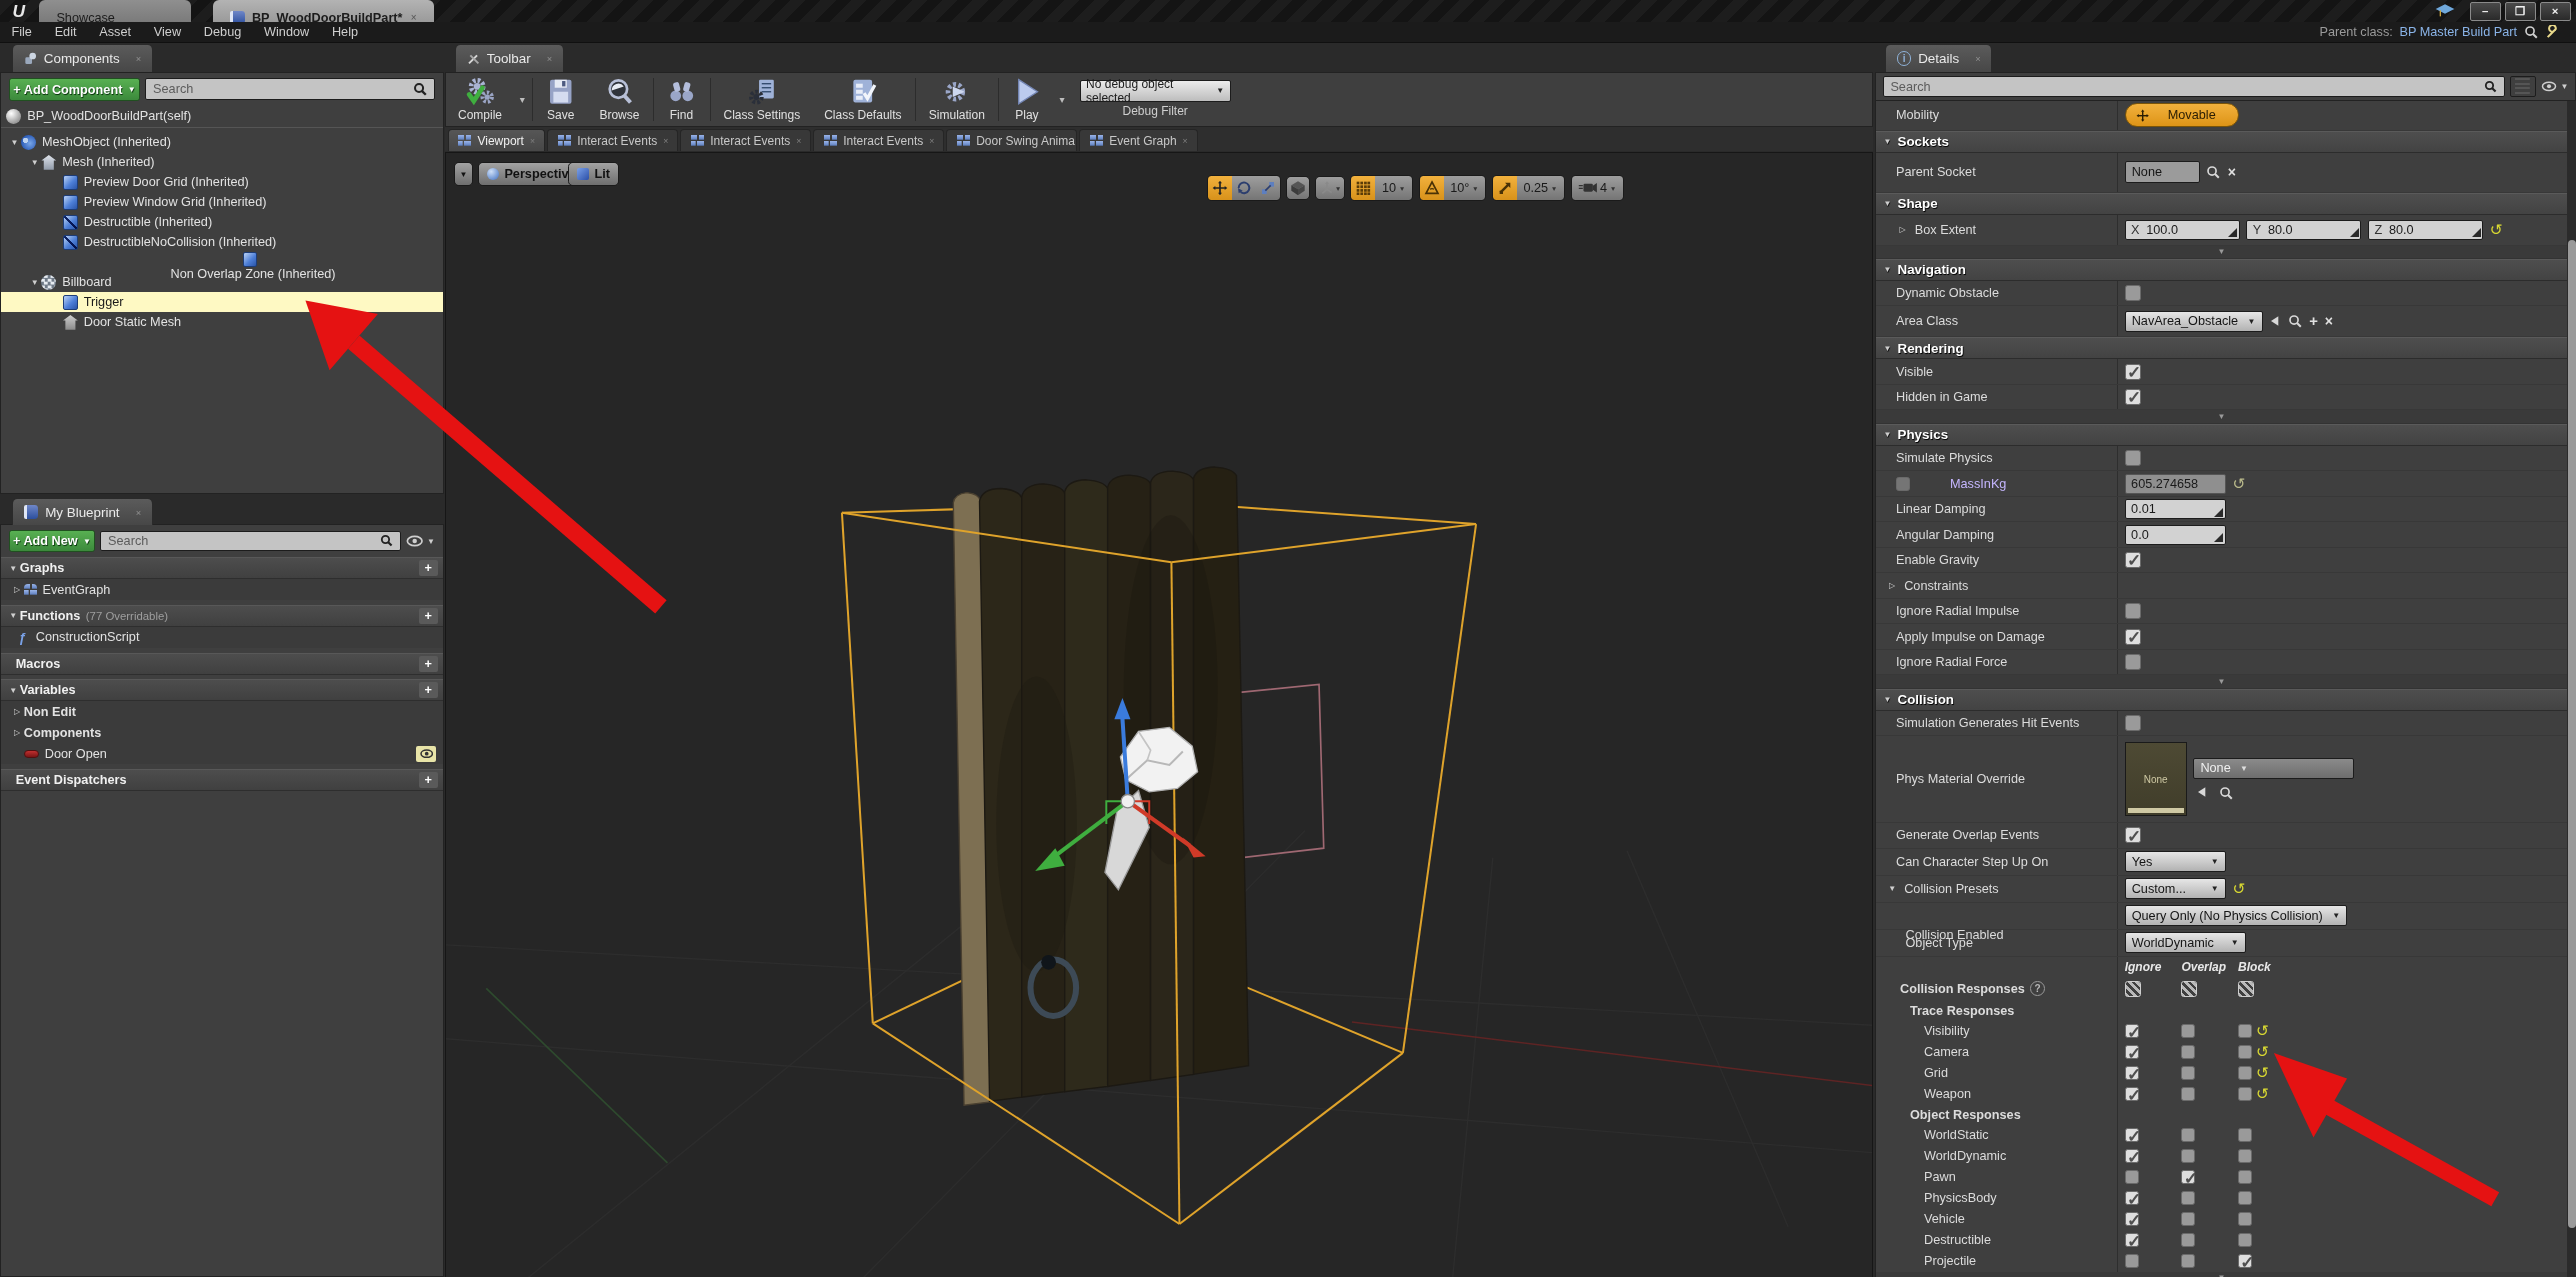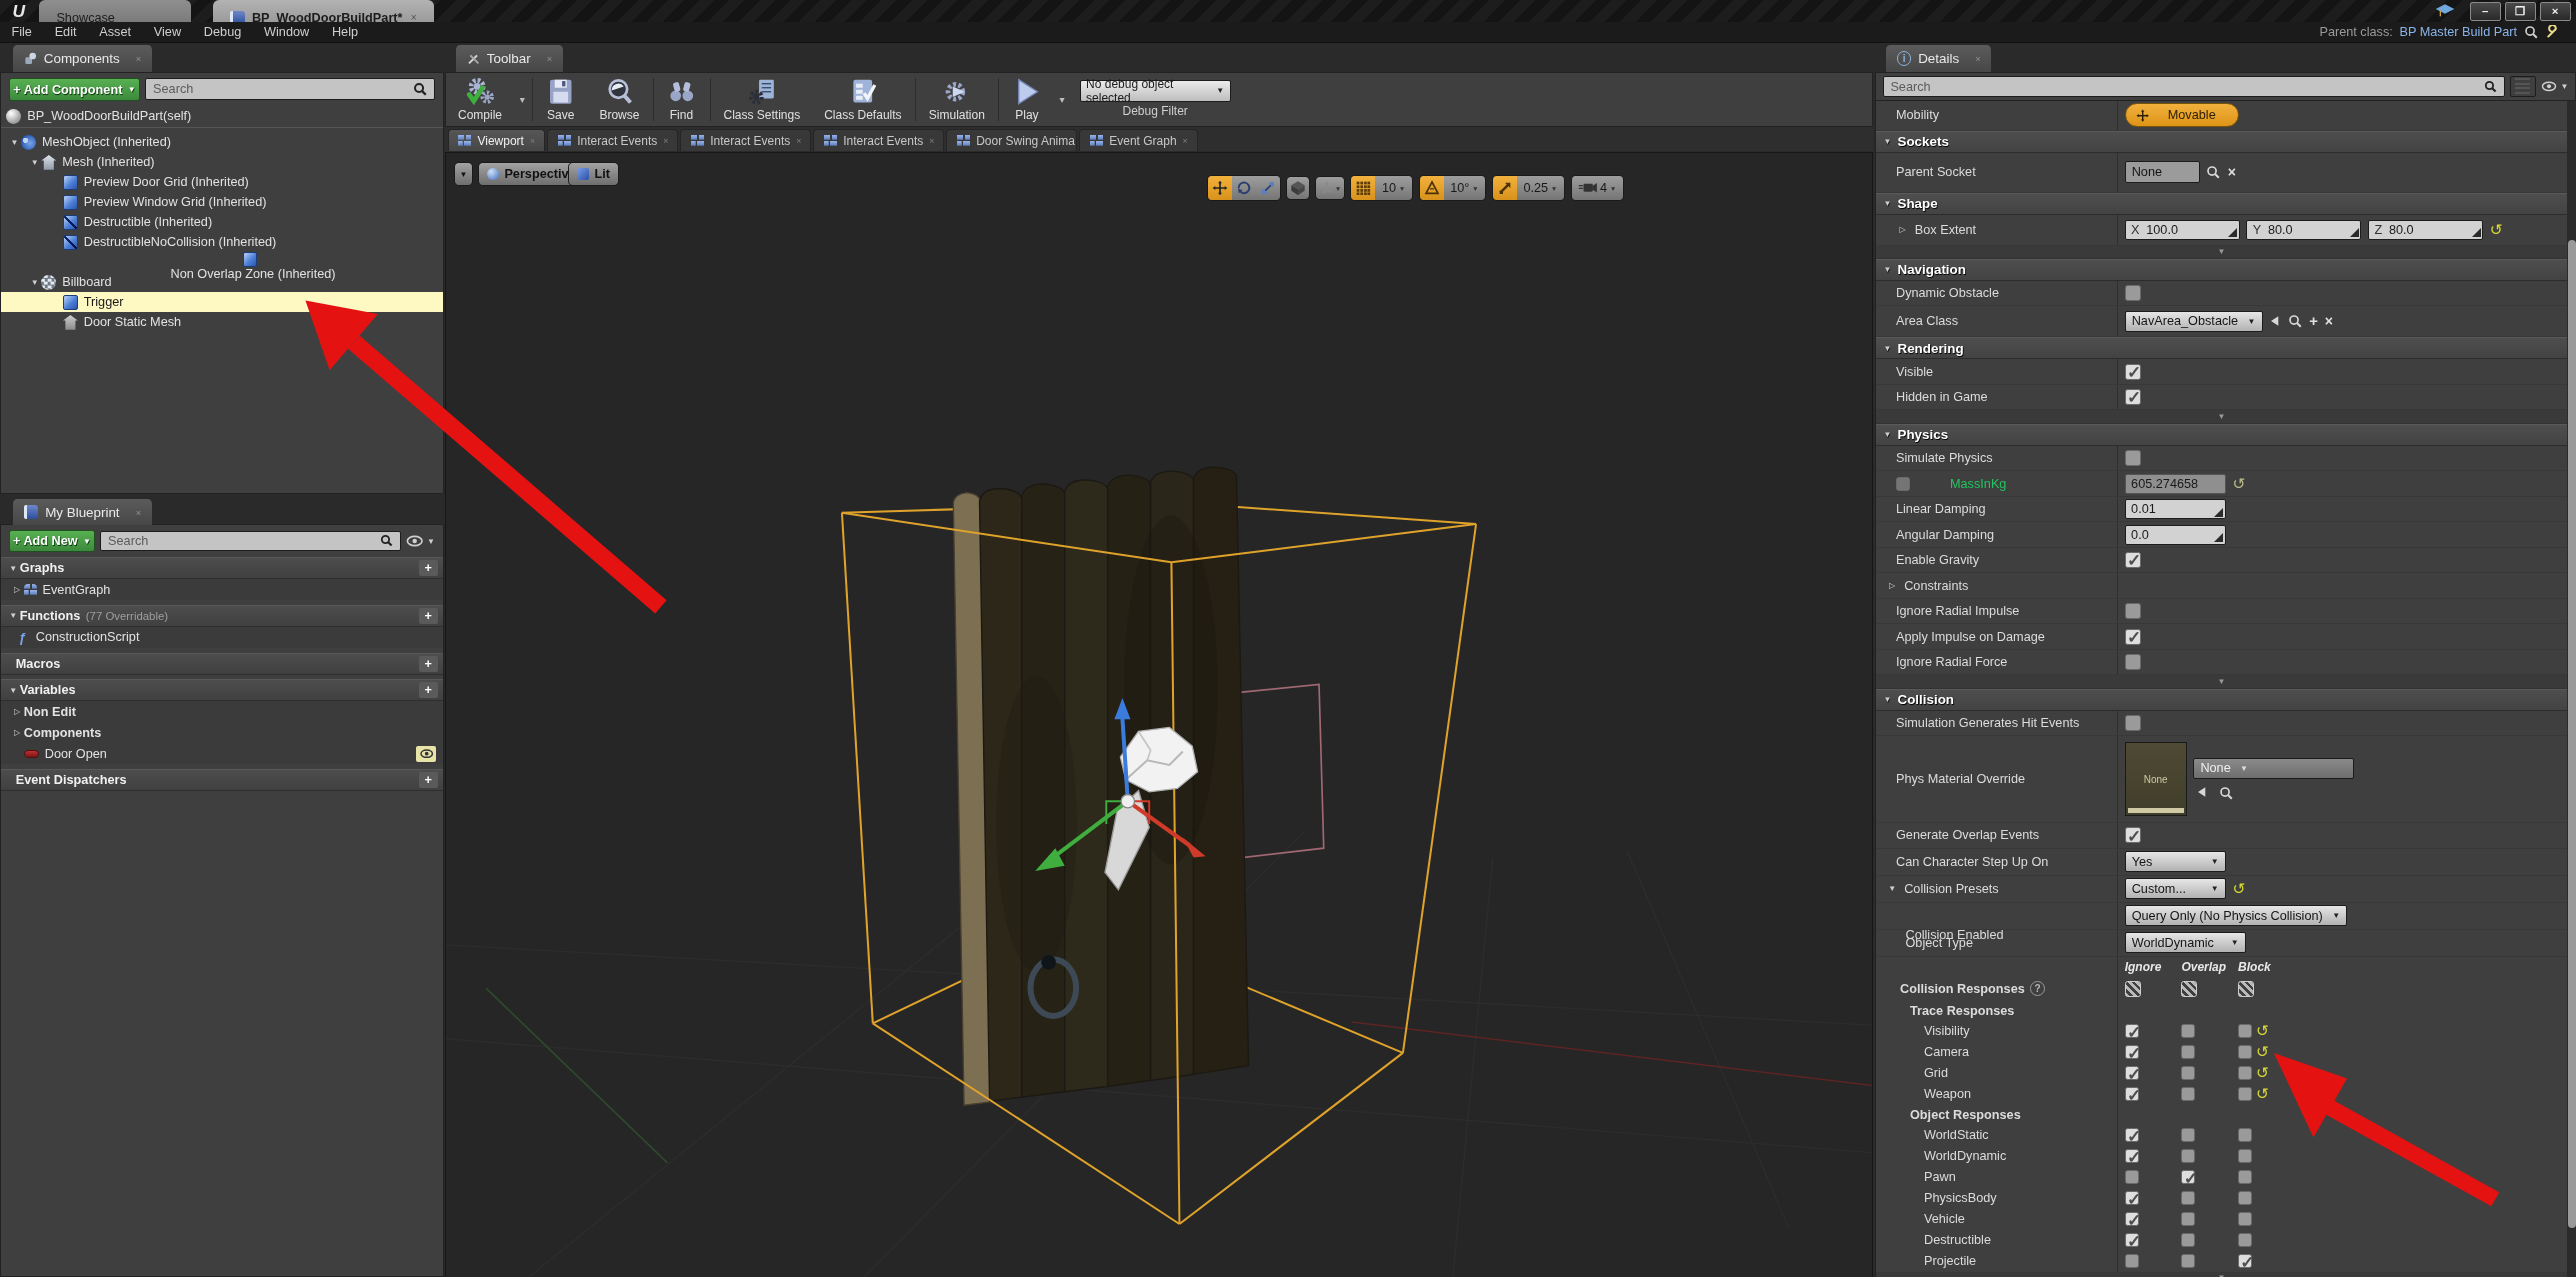--- a/index.html
+++ b/index.html
@@ -114,21 +114,21 @@
   
   .details-body { position:absolute; left:1875px; top:101px; width:692px; height:1177px; background:#3f3f3f;
     border-left:0.7px solid #222; overflow:hidden; }
   .scrollbar { position:absolute; left:2567px; top:101px; width:9.4px; height:1177px; background:#2b2b2b; }
   .scroll-thumb { position:absolute; left:0.7px; top:139px; width:8px; height:988px; background:#9a9a9a; border-radius:4px; }
   .sec { height:22px; background:linear-gradient(#4e4e4e,#434343); border-top:0.7px solid #5a5a5a; border-bottom:0.7px solid #2c2c2c;
     display:flex; align-items:center; gap:5.4px; padding-left:6.7px; font-weight:bold; color:#fff; font-size:13.4px; text-shadow:0.7px 0.7px 0.7px #000; }
   .sec .tw { width:9.4px; font-size:8px; }
   .drow { display:flex; align-items:stretch; border-bottom:0.7px solid #383838; background:#3f3f3f; }
   .dlabel { width:241px; flex:none; display:flex; align-items:center; padding-left:20px; color:#dcdcdc; gap:5.4px; }
-  .dlabel.dim { color:#22c55e;gap:40px; }
+  .dlabel.dim { color:#c4b5fd;gap:40px; }
   .dlabel.sub { padding-left:48px; }
   .dlabel.grp { padding-left:34px; font-weight:bold; }
   .dlabel.grp0 { padding-left:24px; font-weight:bold; }
   .dval { flex:1; display:flex; align-items:center; gap:6.7px; border-left:0.7px solid #2e2e2e; padding-left:6.7px; }
   .h38 { height:25.5px; } .h40 { height:27px; } .h44 { height:29.5px; } .h46 { height:31px; } .h52 { height:40px; }
   .h30 { height:20px; } .h31 { height:21px; } .h36 { height:24px; }
   .expander { height:13.4px; display:flex; align-items:center; justify-content:center; color:#9a9a9a; font-size:8px;
     background:#3a3a3a; border-bottom:0.7px solid #333; }
   .cb { width:16px; height:16px; border-radius:2.7px; background:#9a9a9a; border:0.7px solid #6a6a6a; position:relative; flex:none; }
   .cb.checked { background:#dedede; }

